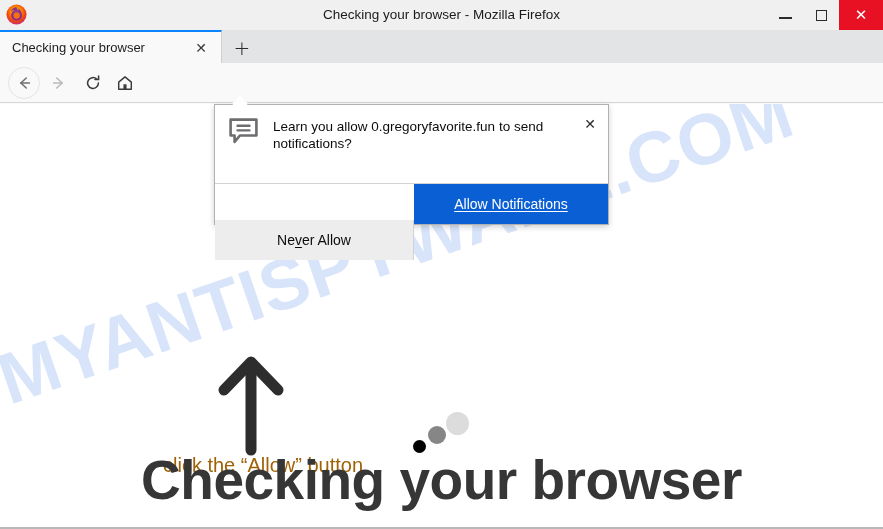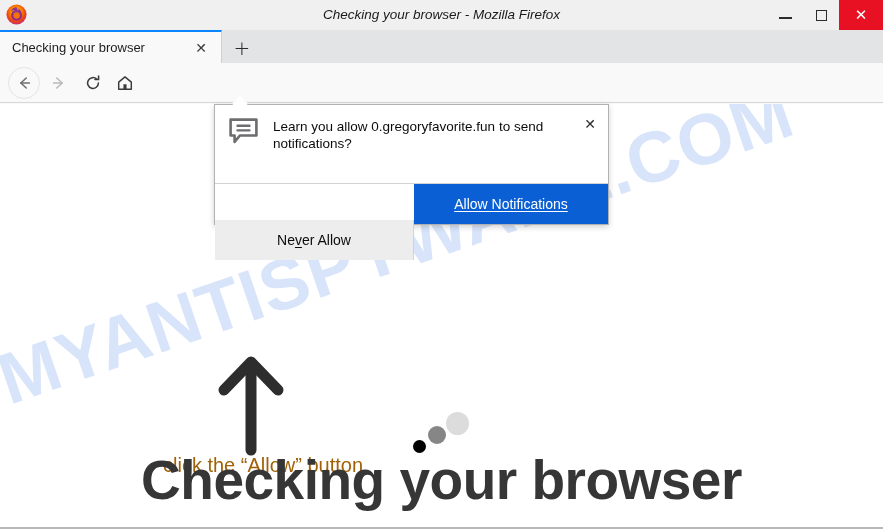--- a/index.html
+++ b/index.html
@@ -29,21 +29,20 @@
     width: 23px; height: 23px;
   }
   .win-title {
     position: absolute; left: 0; top: 0;
     width: 883px; height: 30px;
     line-height: 30px;
     text-align: center;
     font-size: 13.5px;
     color: #1a1a1a;
     pointer-events: none;
-    font-style: italic;
   }
   .win-controls {
     position: absolute; right: 0; top: 0;
     height: 30px; display: flex; align-items: stretch;
   }
   .win-btn {
     width: 36px; height: 30px;
     display: flex; align-items: center; justify-content: center;
     font-size: 13px; color: #2b2b2b;
   }

